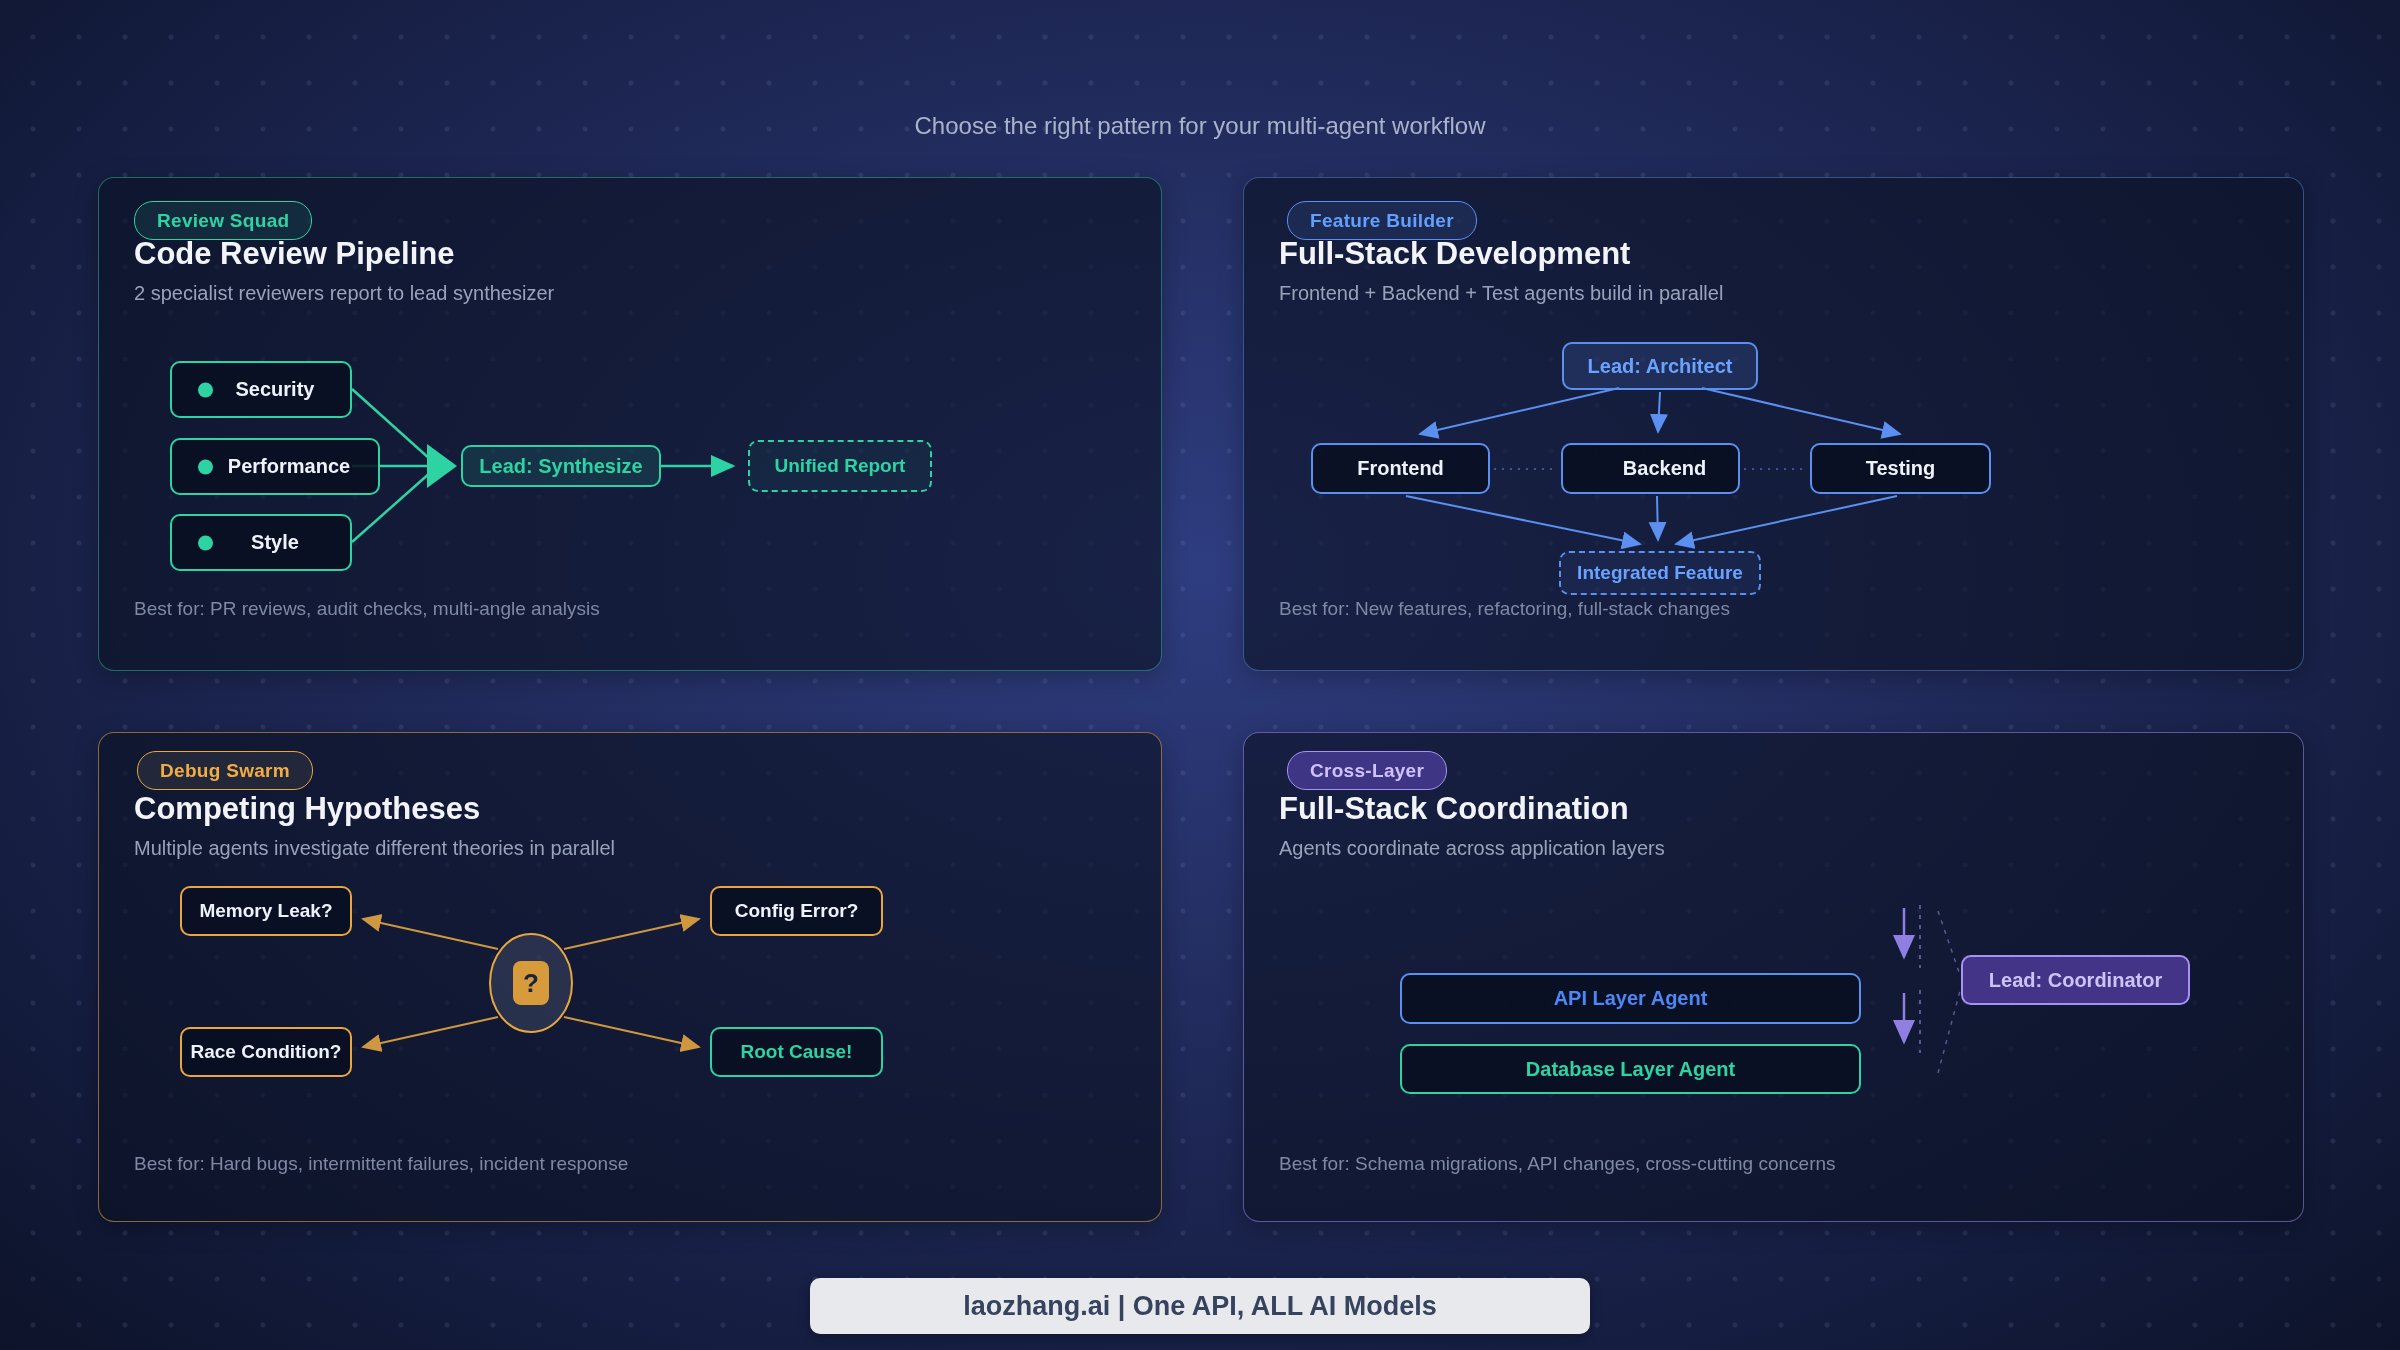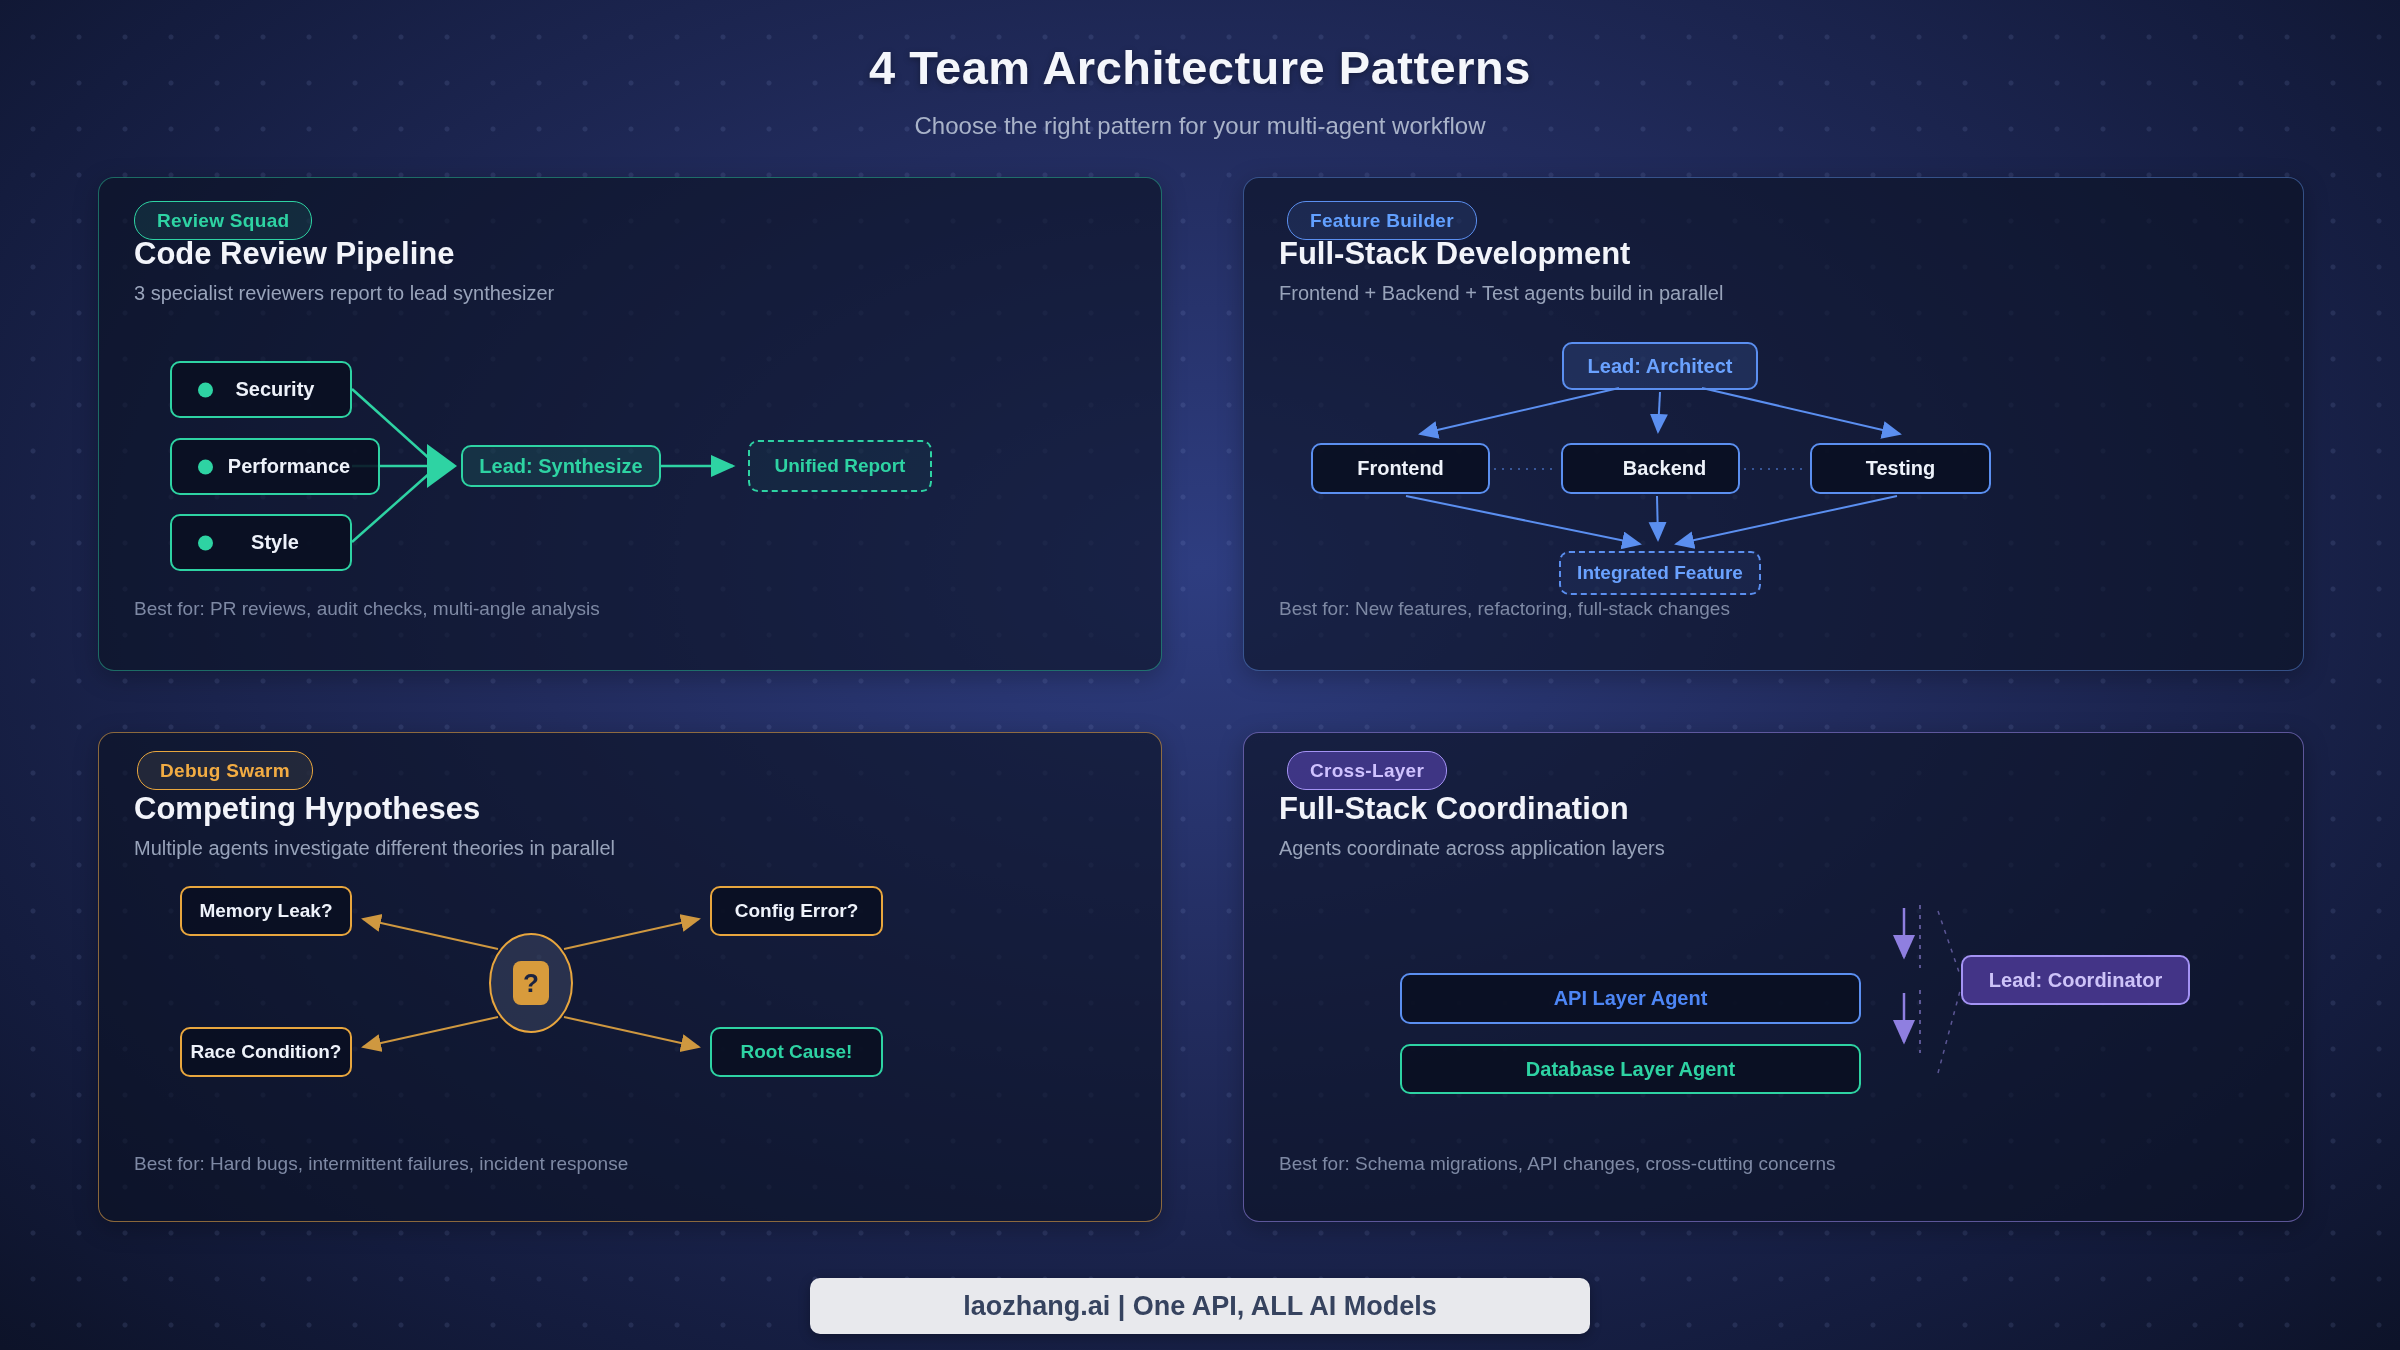--- a/index.html
+++ b/index.html
@@ -54,39 +54,38 @@
     align-items:center;justify-content:center;}
   .footer-pill{position:absolute;left:810px;top:1278px;width:780px;height:56px;border-radius:10px;
     background:#e8e9ed;display:flex;align-items:center;justify-content:center;
     color:#36435f;font-size:27px;font-weight:700;box-shadow:0 3px 12px rgba(0,0,0,.3);}
 </style>
 </head>
 <body>
 
 <div class="page">
 
-  <div class="main-title">4 Team Architecture Patterns</div>
   <div class="main-subtitle">Choose the right pattern for your multi-agent workflow</div>
 
   <div class="card c-green" style="left:98px;top:177px;width:1062px;height:492px;">
     <svg class="svg-layer" viewBox="0 0 1062 492">
       <defs>
         <marker id="mg" orient="auto" markerWidth="12" markerHeight="10" refX="9" refY="4.5">
           <path d="M0,0 L10,4.5 L0,9 z" fill="#2ed3a3"></path>
         </marker>
       </defs>
       <line x1="253" y1="211" x2="332" y2="282" stroke="#2ed3a3" stroke-width="2.5"></line>
       <line x1="253" y1="288" x2="332" y2="288" stroke="#2ed3a3" stroke-width="2.5"></line>
       <line x1="253" y1="364" x2="332" y2="294" stroke="#2ed3a3" stroke-width="2.5"></line>
       <polygon points="328,266 358,288 328,310" fill="#2ed3a3"></polygon>
       <line x1="562" y1="288" x2="634" y2="288" stroke="#2ed3a3" stroke-width="2.5" marker-end="url(#mg)"></line>
     </svg>
     <div class="badge bg-green" style="left:35px;top:23px;">Review Squad</div>
     <div class="card-title">Code Review Pipeline</div>
-    <div class="card-subtitle">3 specialist reviewers report to lead synthesizer</div>
+    <div class="card-subtitle">2 specialist reviewers report to lead synthesizer</div>
     <div class="node n-dark bd-green" style="left:71px;top:183px;width:182px;height:57px;">
       <span class="dot"></span>
       <span style="margin-left:28px;">Security</span>
     </div>
     <div class="node n-dark bd-green" style="left:71px;top:260px;width:210px;height:57px;">
       <span class="dot"></span>
       <span style="margin-left:28px;">Performance</span>
     </div>
     <div class="node n-dark bd-green" style="left:71px;top:336px;width:182px;height:57px;">
       <span class="dot"></span>

